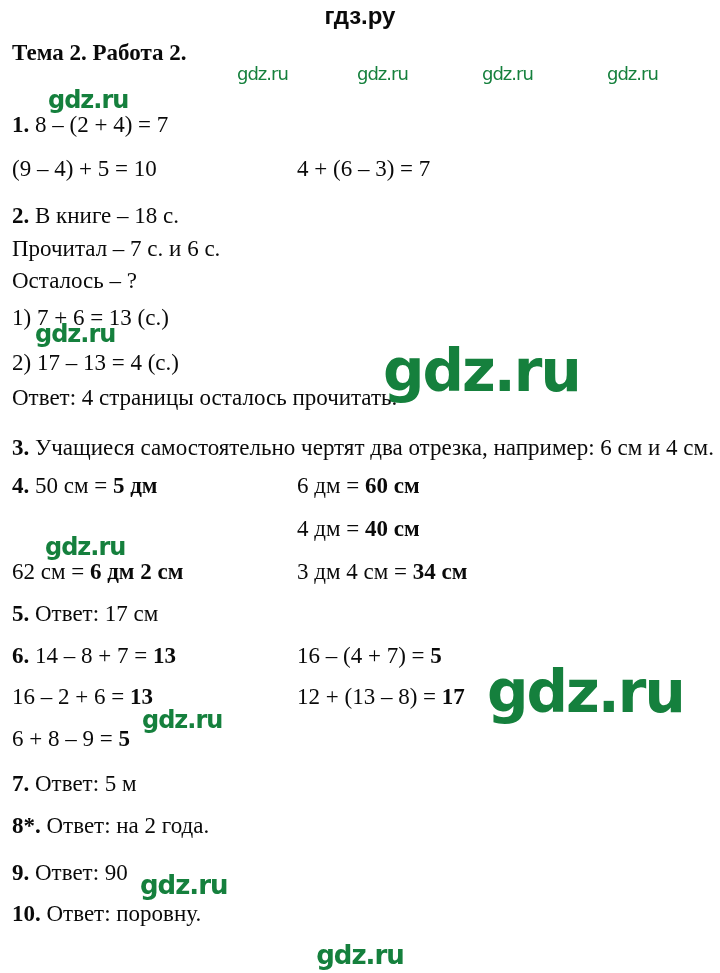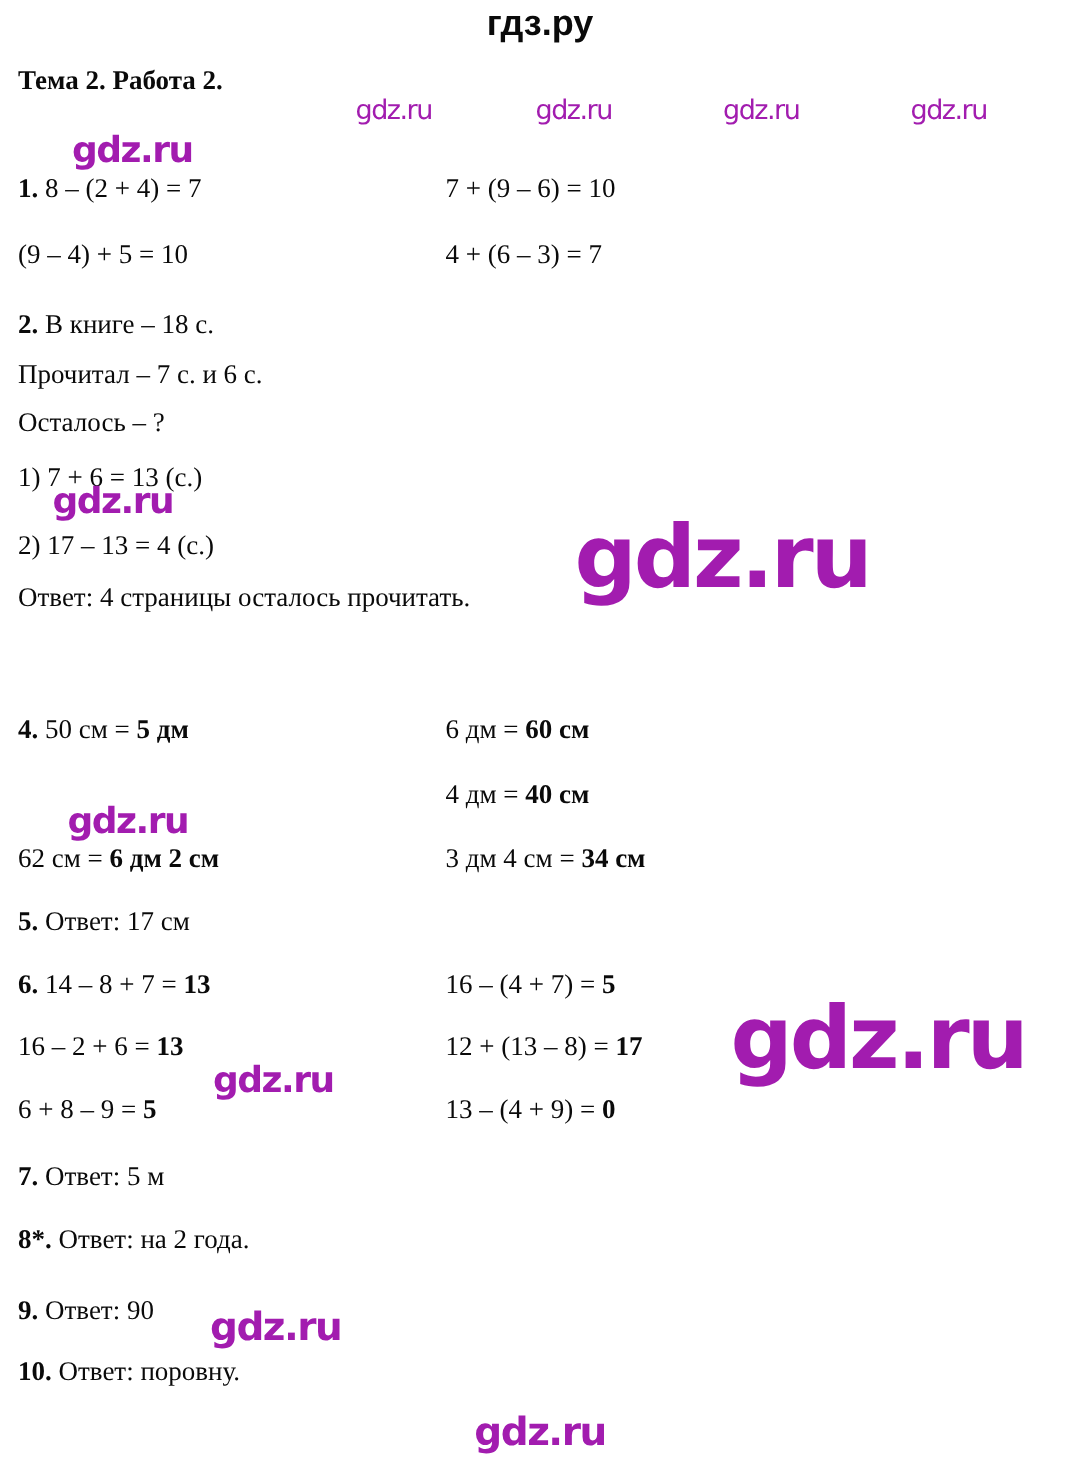--- a/index.html
+++ b/index.html
@@ -1,30 +1,30 @@
 <!DOCTYPE html>
 <html><head>
 <meta charset="utf-8">
 <style>
   html,body{margin:0;padding:0;background:#fff;}
   .page{
     position:relative;width:720px;height:973px;background:#ffffff;
     font-family:"Liberation Serif", serif;color:#0a0a0a;overflow:hidden;text-decoration:underline;
   }
-  .ln{position:absolute;left:12px;white-space:nowrap;font-size:18px;line-height:26px;}
+  .ln{position:absolute;left:12px;white-space:nowrap;font-size:23px;line-height:26px;}
   .col-r{left:297px;}
   .b{font-weight:bold;}
   .num{font-weight:bold;}
   .hdr{
     position:absolute;top:2px;left:0;width:100%;text-align:center;
     font-family:"Liberation Sans", sans-serif;font-weight:bold;font-size:24px;
   }
   .wm{
     position:absolute;font-family:"DejaVu Sans","Liberation Sans",sans-serif;
-    white-space:nowrap;color:#a21caf;
+    white-space:nowrap;color:#15803d;
   }
   .wm-sm{font-size:18px;font-weight:normal;letter-spacing:-1px;}
   .wm-b{font-size:24px;font-weight:bold;letter-spacing:-1px;}
   .wm-big{font-size:58px;font-weight:bold;letter-spacing:-2px;line-height:58px;}
   .wm-bt{font-size:26px;font-weight:600;letter-spacing:-1px;}
   .wm-center{left:0;width:100%;text-align:center;}
 </style>
 </head>
 <body>
 
@@ -34,51 +34,50 @@
 
   <div class="ln b" style="top:40px">Тема 2. Работа 2.</div>
 
   <span class="wm wm-sm" style="left:237px;top:63px">gdz.ru</span>
   <span class="wm wm-sm" style="left:357px;top:63px">gdz.ru</span>
   <span class="wm wm-sm" style="left:482px;top:63px">gdz.ru</span>
   <span class="wm wm-sm" style="left:607px;top:63px">gdz.ru</span>
   <span class="wm wm-b" style="left:48px;top:86px">gdz.ru</span>
 
   <div class="ln" style="top:112px"><span class="num">1.</span> <span>8 – (2 + 4) = 7</span></div>
-  <div class="ln col-r" style="top:112px">7 + (9 – 6) = 10</div>
   <div class="ln" style="top:156px">(9 – 4) + 5 = 10</div>
   <div class="ln col-r" style="top:156px">4 + (6 – 3) = 7</div>
 
   <div class="ln" style="top:203px"><span class="num">2.</span> <span>В книге – 18 с.</span></div>
   <div class="ln" style="top:236px">Прочитал – 7 с. и 6 с.</div>
   <div class="ln" style="top:268px">Осталось – ?</div>
   <div class="ln" style="top:305px">1) 7 + 6 = 13 (с.)</div>
   <span class="wm wm-b" style="left:35px;top:320px">gdz.ru</span>
   <div class="ln" style="top:350px">2) 17 – 13 = 4 (с.)</div>
   <span class="wm wm-big" style="left:383px;top:342px">gdz.ru</span>
   <div class="ln" style="top:385px">Ответ: 4 страницы осталось прочитать.</div>
 
+  <div class="ln" style="top:435px"><span class="num">3.</span> <span>Учащиеся самостоятельно чертят два отрезка, например: 6 см и 4 см.</span></div>
 
   <div class="ln" style="top:473px"><span class="num">4.</span> <span>50 см = </span><span class="b">5 дм</span></div>
   <div class="ln col-r" style="top:473px"><span>6 дм = </span><span class="b">60 см</span></div>
   <div class="ln col-r" style="top:516px"><span>4 дм = </span><span class="b">40 см</span></div>
   <span class="wm wm-b" style="left:45px;top:533px">gdz.ru</span>
   <div class="ln" style="top:559px"><span>62 см = </span><span class="b">6 дм 2 см</span></div>
   <div class="ln col-r" style="top:559px"><span>3 дм 4 см = </span><span class="b">34 см</span></div>
 
   <div class="ln" style="top:601px"><span class="num">5.</span> <span>Ответ: 17 см</span></div>
 
   <div class="ln" style="top:643px"><span class="num">6.</span> <span>14 – 8 + 7 = </span><span class="b">13</span></div>
   <div class="ln col-r" style="top:643px"><span>16 – (4 + 7) = </span><span class="b">5</span></div>
   <span class="wm wm-big" style="left:487px;top:663px">gdz.ru</span>
   <div class="ln" style="top:684px"><span>16 – 2 + 6 = </span><span class="b">13</span></div>
   <div class="ln col-r" style="top:684px"><span>12 + (13 – 8) = </span><span class="b">17</span></div>
   <span class="wm wm-b" style="left:142px;top:706px">gdz.ru</span>
   <div class="ln" style="top:726px"><span>6 + 8 – 9 = </span><span class="b">5</span></div>
-  <div class="ln col-r" style="top:726px"><span>13 – (4 + 9) = </span><span class="b">0</span></div>
 
   <div class="ln" style="top:771px"><span class="num">7.</span> <span>Ответ: 5 м</span></div>
   <div class="ln" style="top:813px"><span class="num">8*.</span> <span>Ответ: на 2 года.</span></div>
   <div class="ln" style="top:860px"><span class="num">9.</span> <span>Ответ: 90</span></div>
   <span class="wm wm-b" style="left:140px;top:870px;font-size:26px">gdz.ru</span>
   <div class="ln" style="top:901px"><span class="num">10.</span> <span>Ответ: поровну.</span></div>
 
   <span class="wm wm-bt wm-center" style="top:940px">gdz.ru</span>
 
 </div>

